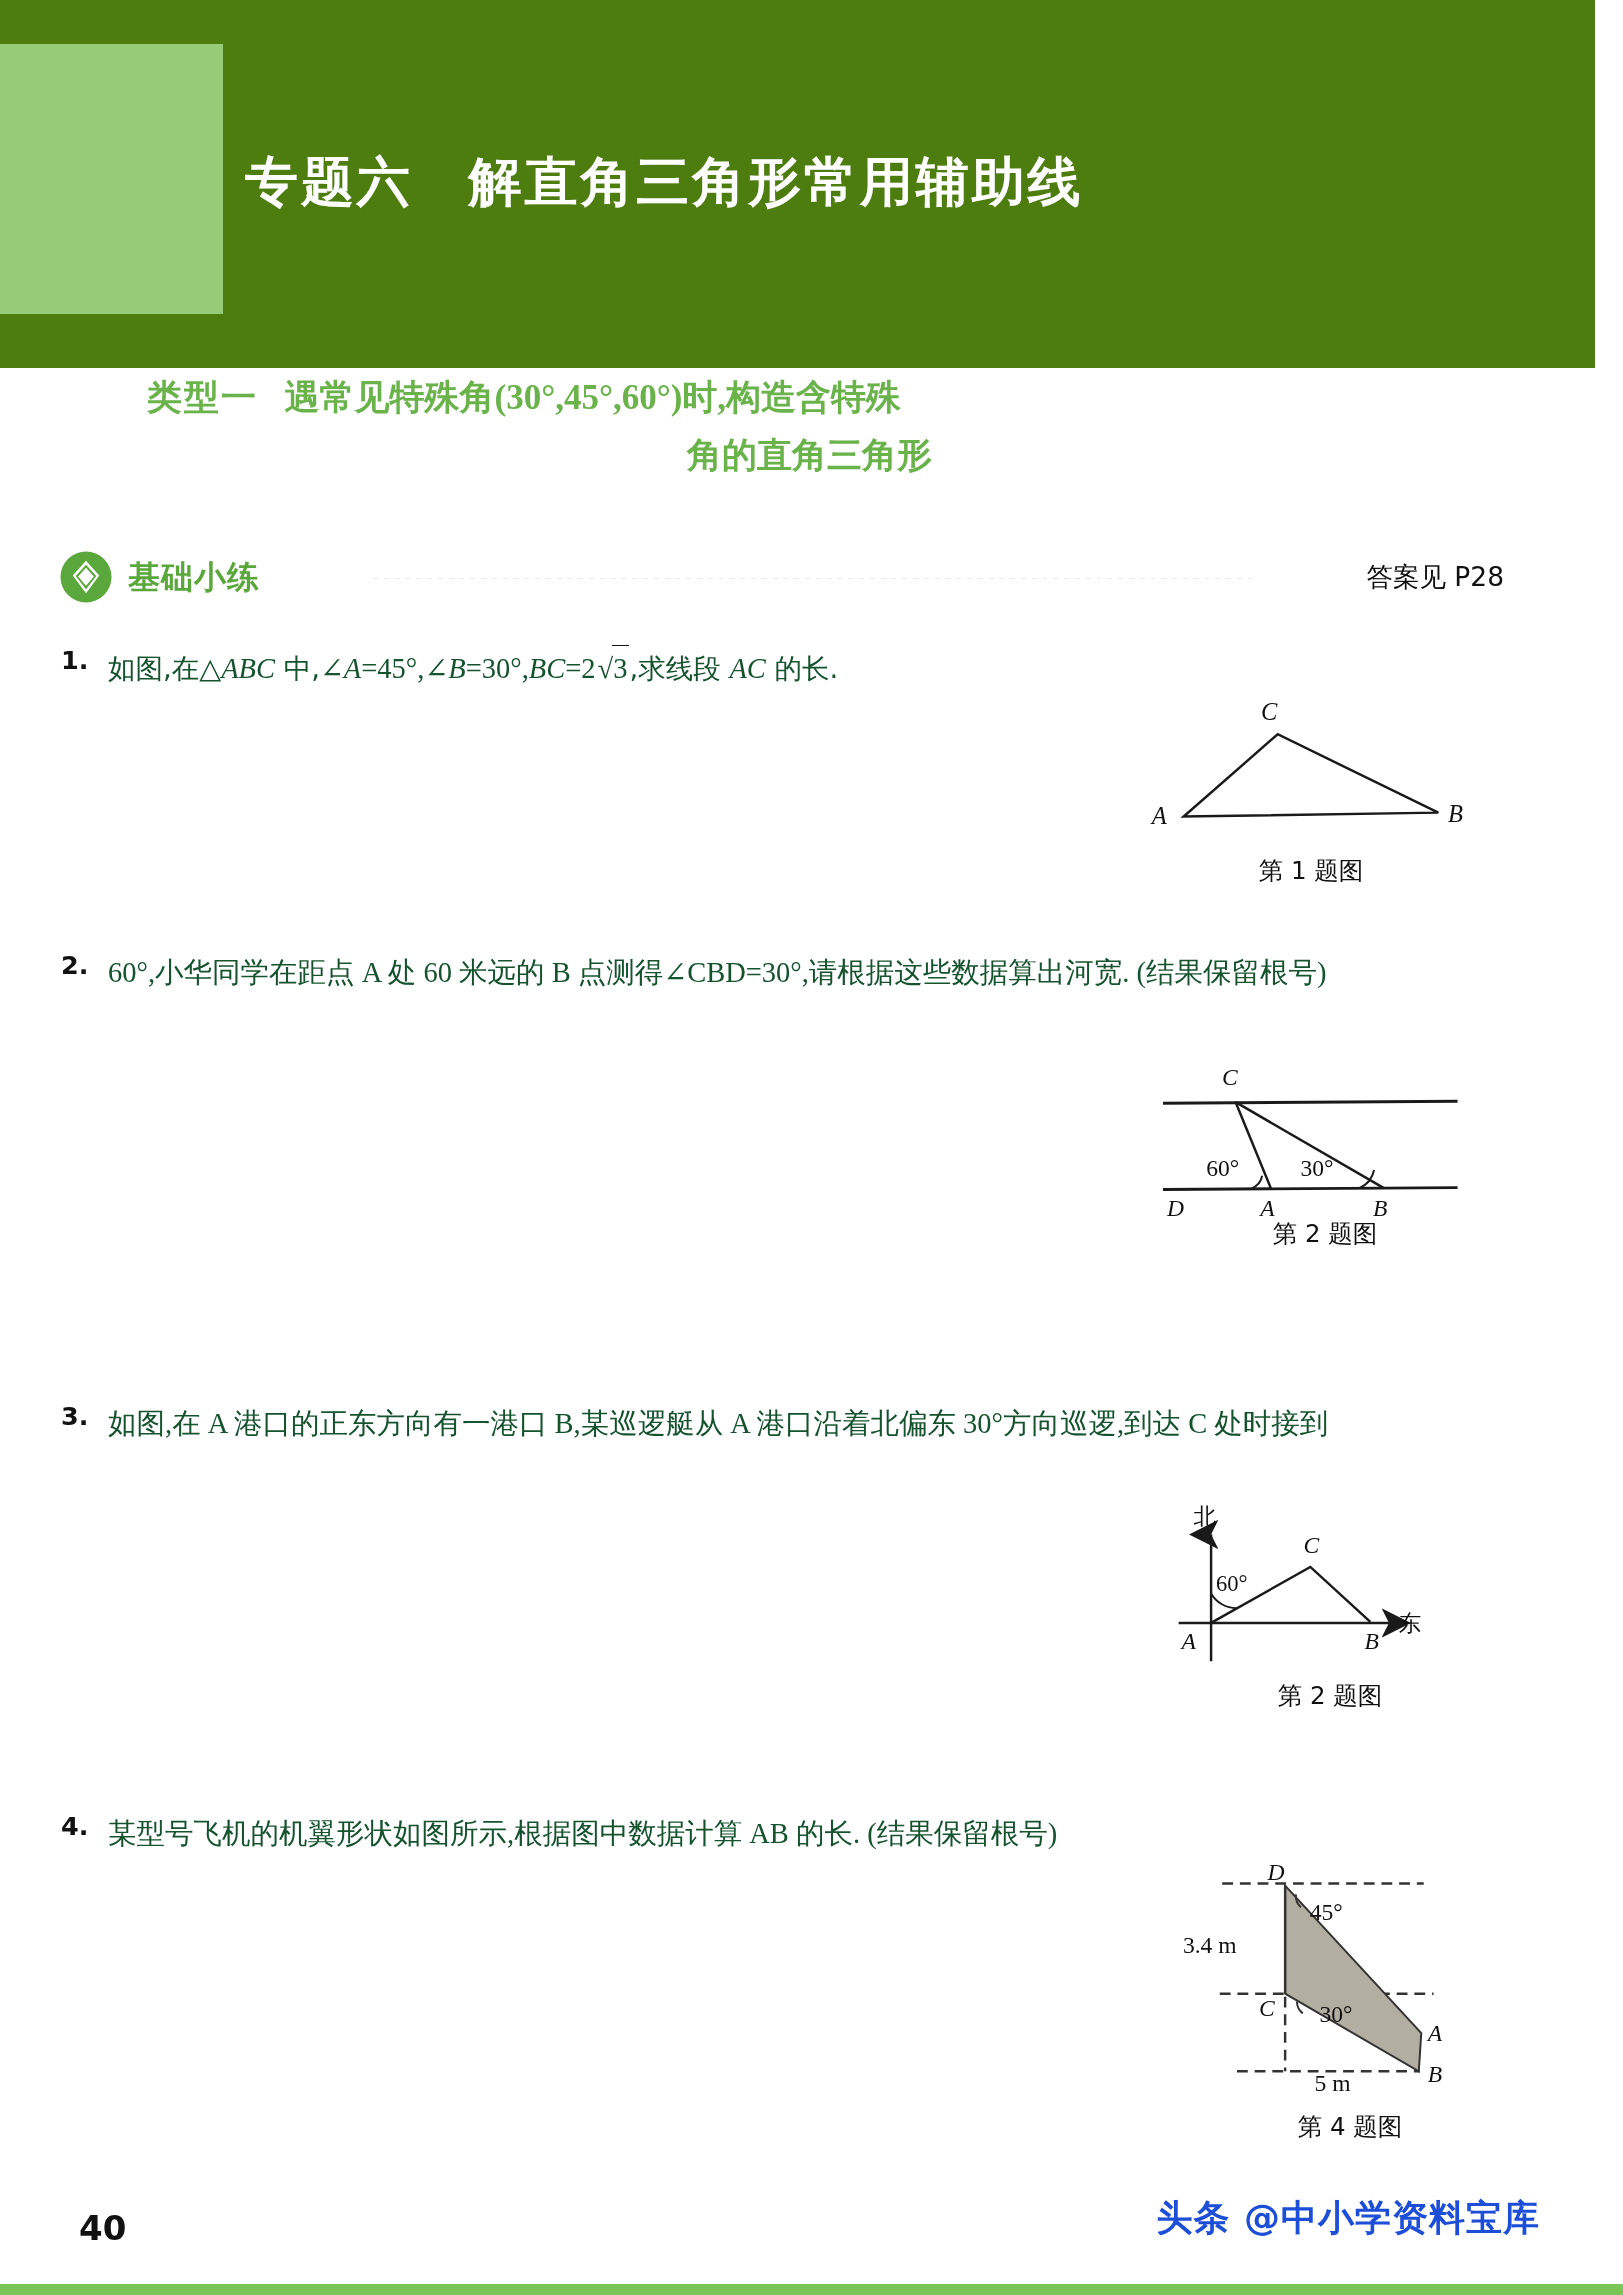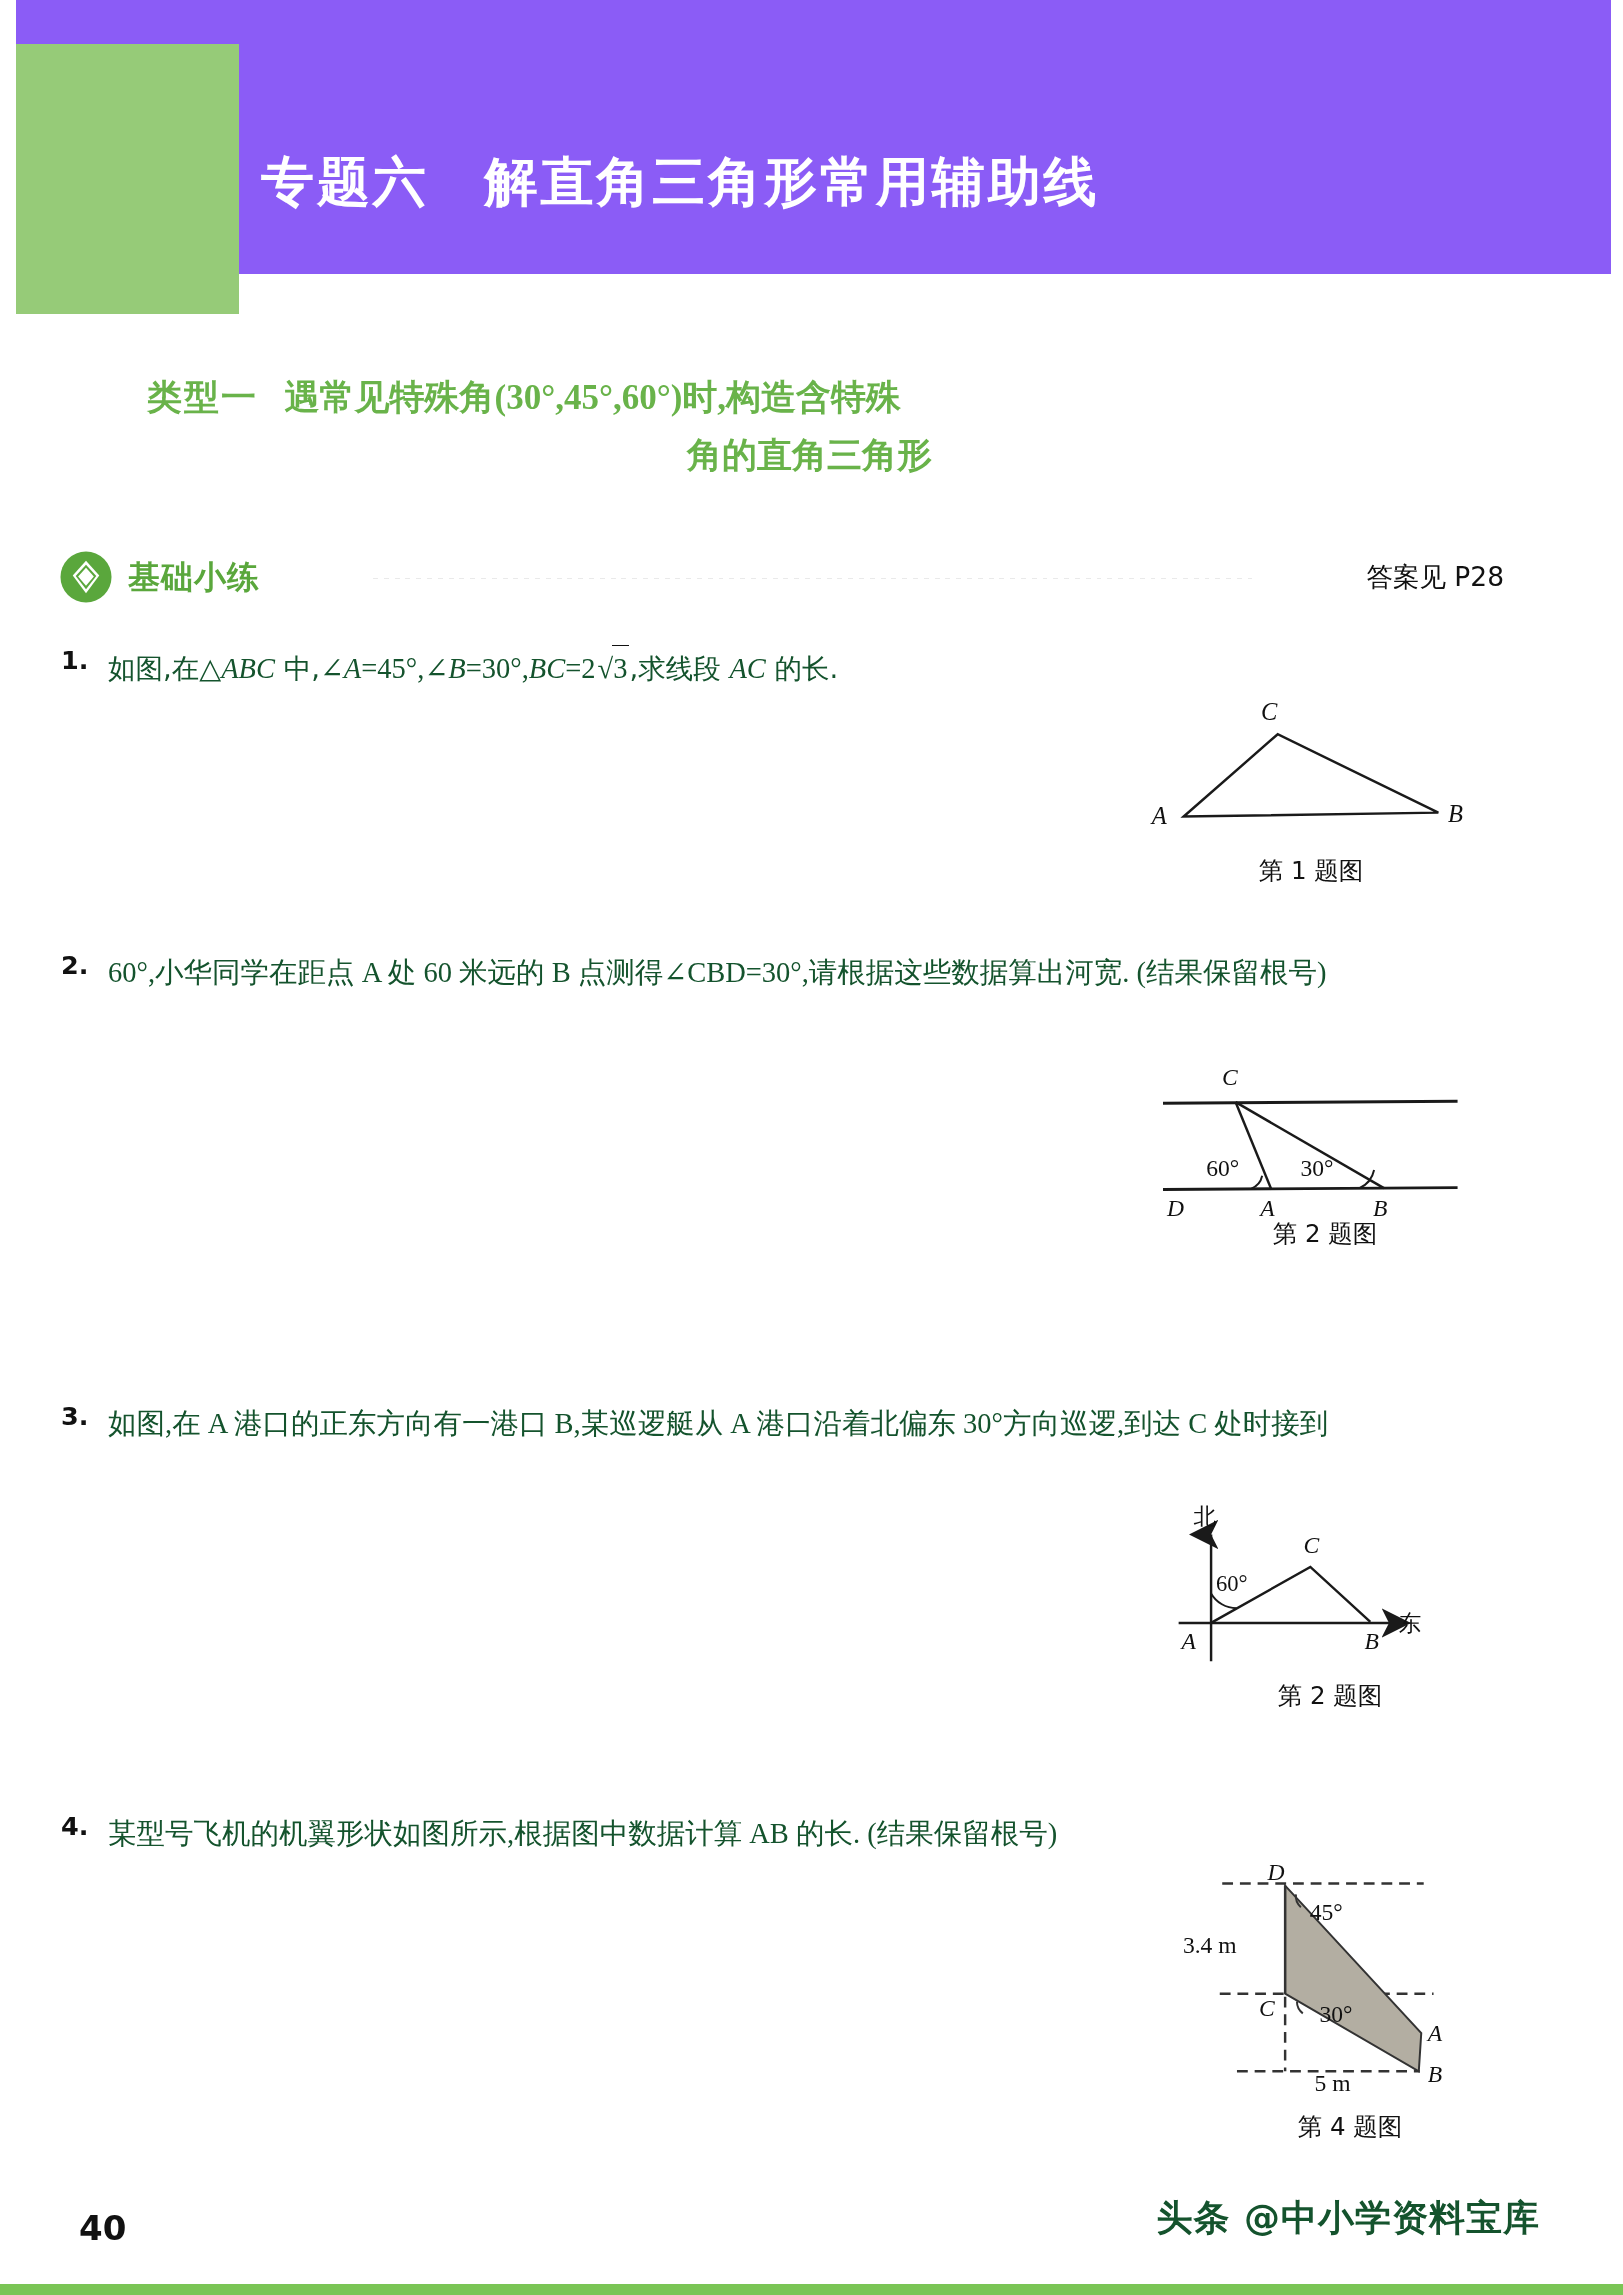--- a/index.html
+++ b/index.html
@@ -11,25 +11,25 @@
     width: 1623px;
     height: 2295px;
     position: relative;
     font-family: "Liberation Serif", "DejaVu Serif", serif;
     overflow: hidden;
   }
 
   
   .banner {
     position: absolute;
-    left: 16px;
+    left: 0;
     top: 0;
     width: 1595px;
-    height: 274px;
-    background: #8b5cf6;
+    height: 368px;
+    background: #4d7c0f;
   }
   .banner-left-band {
     position: absolute;
     left: 0;
     top: 44px;
     width: 223px;
     height: 270px;
     background: #96cb78;
   }
   .banner-title {
@@ -176,21 +176,21 @@
     font-size: 34px;
     color: #111;
   }
   .watermark {
     position: absolute;
     right: 83px;
     bottom: 52px;
     font-family: "DejaVu Sans", "Liberation Sans", sans-serif;
     font-weight: bold;
     font-size: 36px;
-    color: #14532d;
+    color: #1d4ed8;
     white-space: nowrap;
     letter-spacing: 1px;
   }
   .footer-strip {
     position: absolute;
     left: 0;
     bottom: 0;
     width: 100%;
     height: 10.8px;
     background: #7ac555;

